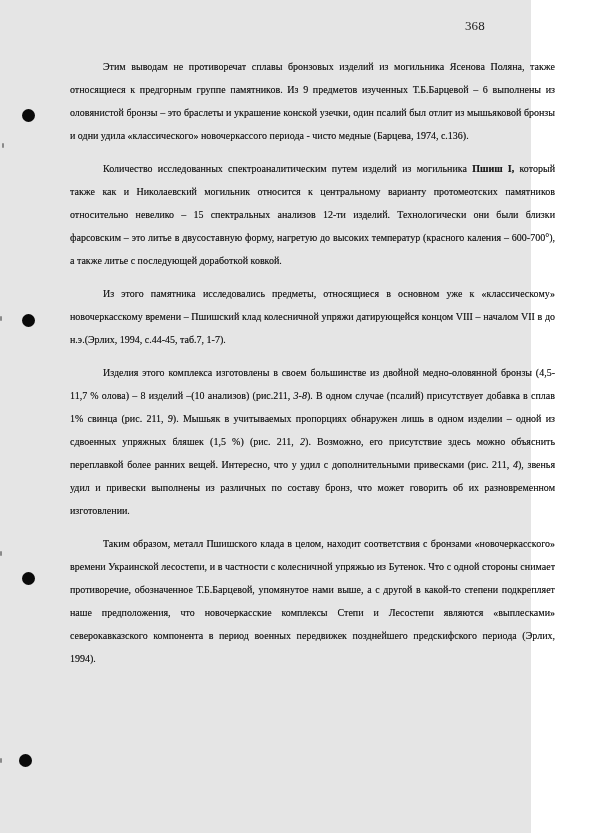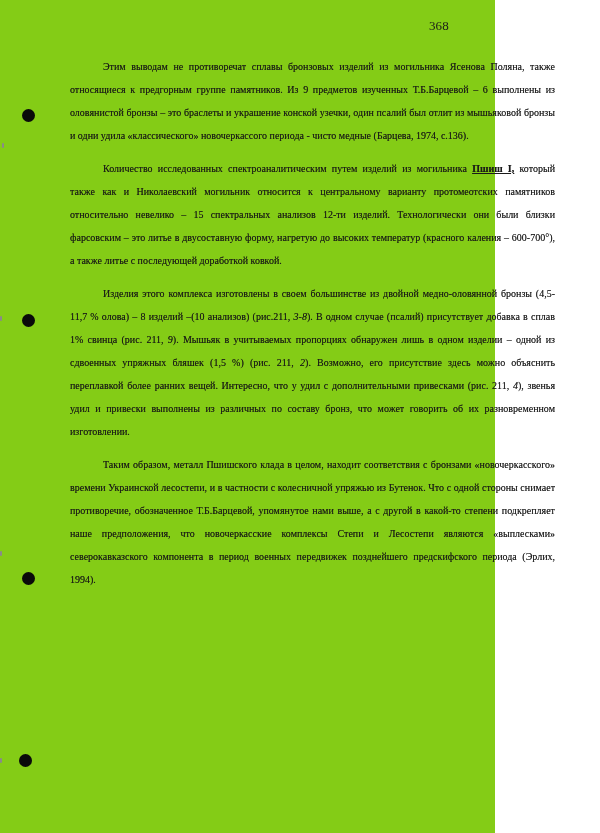--- a/index.html
+++ b/index.html
@@ -12,21 +12,22 @@
       height: 833px;
       position: relative;
       overflow: hidden;
       font-family: "Liberation Serif", "DejaVu Serif", serif;
       color: #1a1a1a;
     }
     .page {
       position: absolute;
       left: 0; top: 0;
       width: 495px; height: 833px;
-      background: #84cc16;
+      background: #e5e5e5;
+      padding-left: 36px;
     }
     .page-number {
       position: absolute;
       top: 18px;
       right: 46px;
       font-size: 13px;
       letter-spacing: 0.2px;
     }
     .body-text {
       position: absolute;
@@ -37,21 +38,21 @@
       line-height: 23px;
       text-align: justify;
       text-shadow: 0 0 0.4px rgba(0,0,0,0.55);
     }
     .para {
       margin: 0 0 10px 0;
       text-indent: 33px;
       text-align: justify;
     }
     .para:last-child { margin-bottom: 16px; }
-    .bold { font-weight: bold; text-decoration: underline; }
+    .bold { font-weight: bold; }
     .ital { font-style: italic; }
     .punch-hole {
       position: absolute;
       width: 13px;
       height: 13px;
       border-radius: 50%;
       background: #0a0a0a;
     }
     .speck {
       position: absolute;
@@ -77,19 +78,20 @@
   <div class="speck" style="left:0px; top:758px;"></div>
 
   <div class="page-number">368</div>
 
   <div class="body-text">
 
     <p class="para">Этим выводам не противоречат сплавы бронзовых изделий из могильника Ясенова Поляна, также относящиеся к предгорным группе памятников. Из 9 предметов изученных Т.Б.Барцевой – 6 выполнены из оловянистой бронзы – это браслеты и украшение конской узечки, один псалий был отлит из мышьяковой бронзы и одни удила «классического» новочеркассого периода - чисто медные (Барцева, 1974, с.136).</p>
 
     <p class="para"><span>Количество исследованных спектроаналитическим путем изделий из могильника </span><span class="bold">Пшиш I,</span><span> который также как и Николаевский могильник относится к центральному варианту протомеотских памятников относительно невелико – 15 спектральных анализов 12-ти изделий. Технологически они были близки фарсовским – это литье в двусоставную форму, нагретую до высоких температур (красного каления – 600-700°), а также литье с последующей доработкой ковкой.</span></p>
 
+    <p class="para">Из этого памятника исследовались предметы, относящиеся в основном уже к «классическому» новочеркасскому времени – Пшишский клад колесничной упряжи датирующейся концом VIII – началом VII в до н.э.(Эрлих, 1994, с.44-45, таб.7, 1-7).</p>
 
     <p class="para"><span>Изделия этого комплекса изготовлены в своем большинстве из двойной медно-оловянной бронзы (4,5-11,7 % олова) – 8 изделий –(10 анализов) (рис.211, </span><span class="ital">3-8</span><span>). В одном случае (псалий) присутствует добавка в сплав 1% свинца (рис. 211, </span><span class="ital">9</span><span>). Мышьяк в учитываемых пропорциях обнаружен лишь в одном изделии – одной из сдвоенных упряжных бляшек (1,5 %) (рис. 211, </span><span class="ital">2</span><span>). Возможно, его присутствие здесь можно объяснить переплавкой более ранних вещей. Интересно, что у удил с дополнительными привесками (рис. 211, </span><span class="ital">4</span><span>), звенья удил и привески выполнены из различных по составу бронз, что может говорить об их разновременном изготовлении.</span></p>
 
     <p class="para">Таким образом, металл Пшишского клада в целом, находит соответствия с бронзами «новочеркасского» времени Украинской лесостепи, и в частности с колесничной упряжью из Бутенок. Что с одной стороны снимает противоречие, обозначенное Т.Б.Барцевой, упомянутое нами выше, а с другой в какой-то степени подкрепляет наше предположения, что новочеркасские комплексы Степи и Лесостепи являются «выплесками» северокавказского компонента в период военных передвижек позднейшего предскифского периода (Эрлих, 1994).</p>
 
   </div>
 </div>
 
 </body></html>

